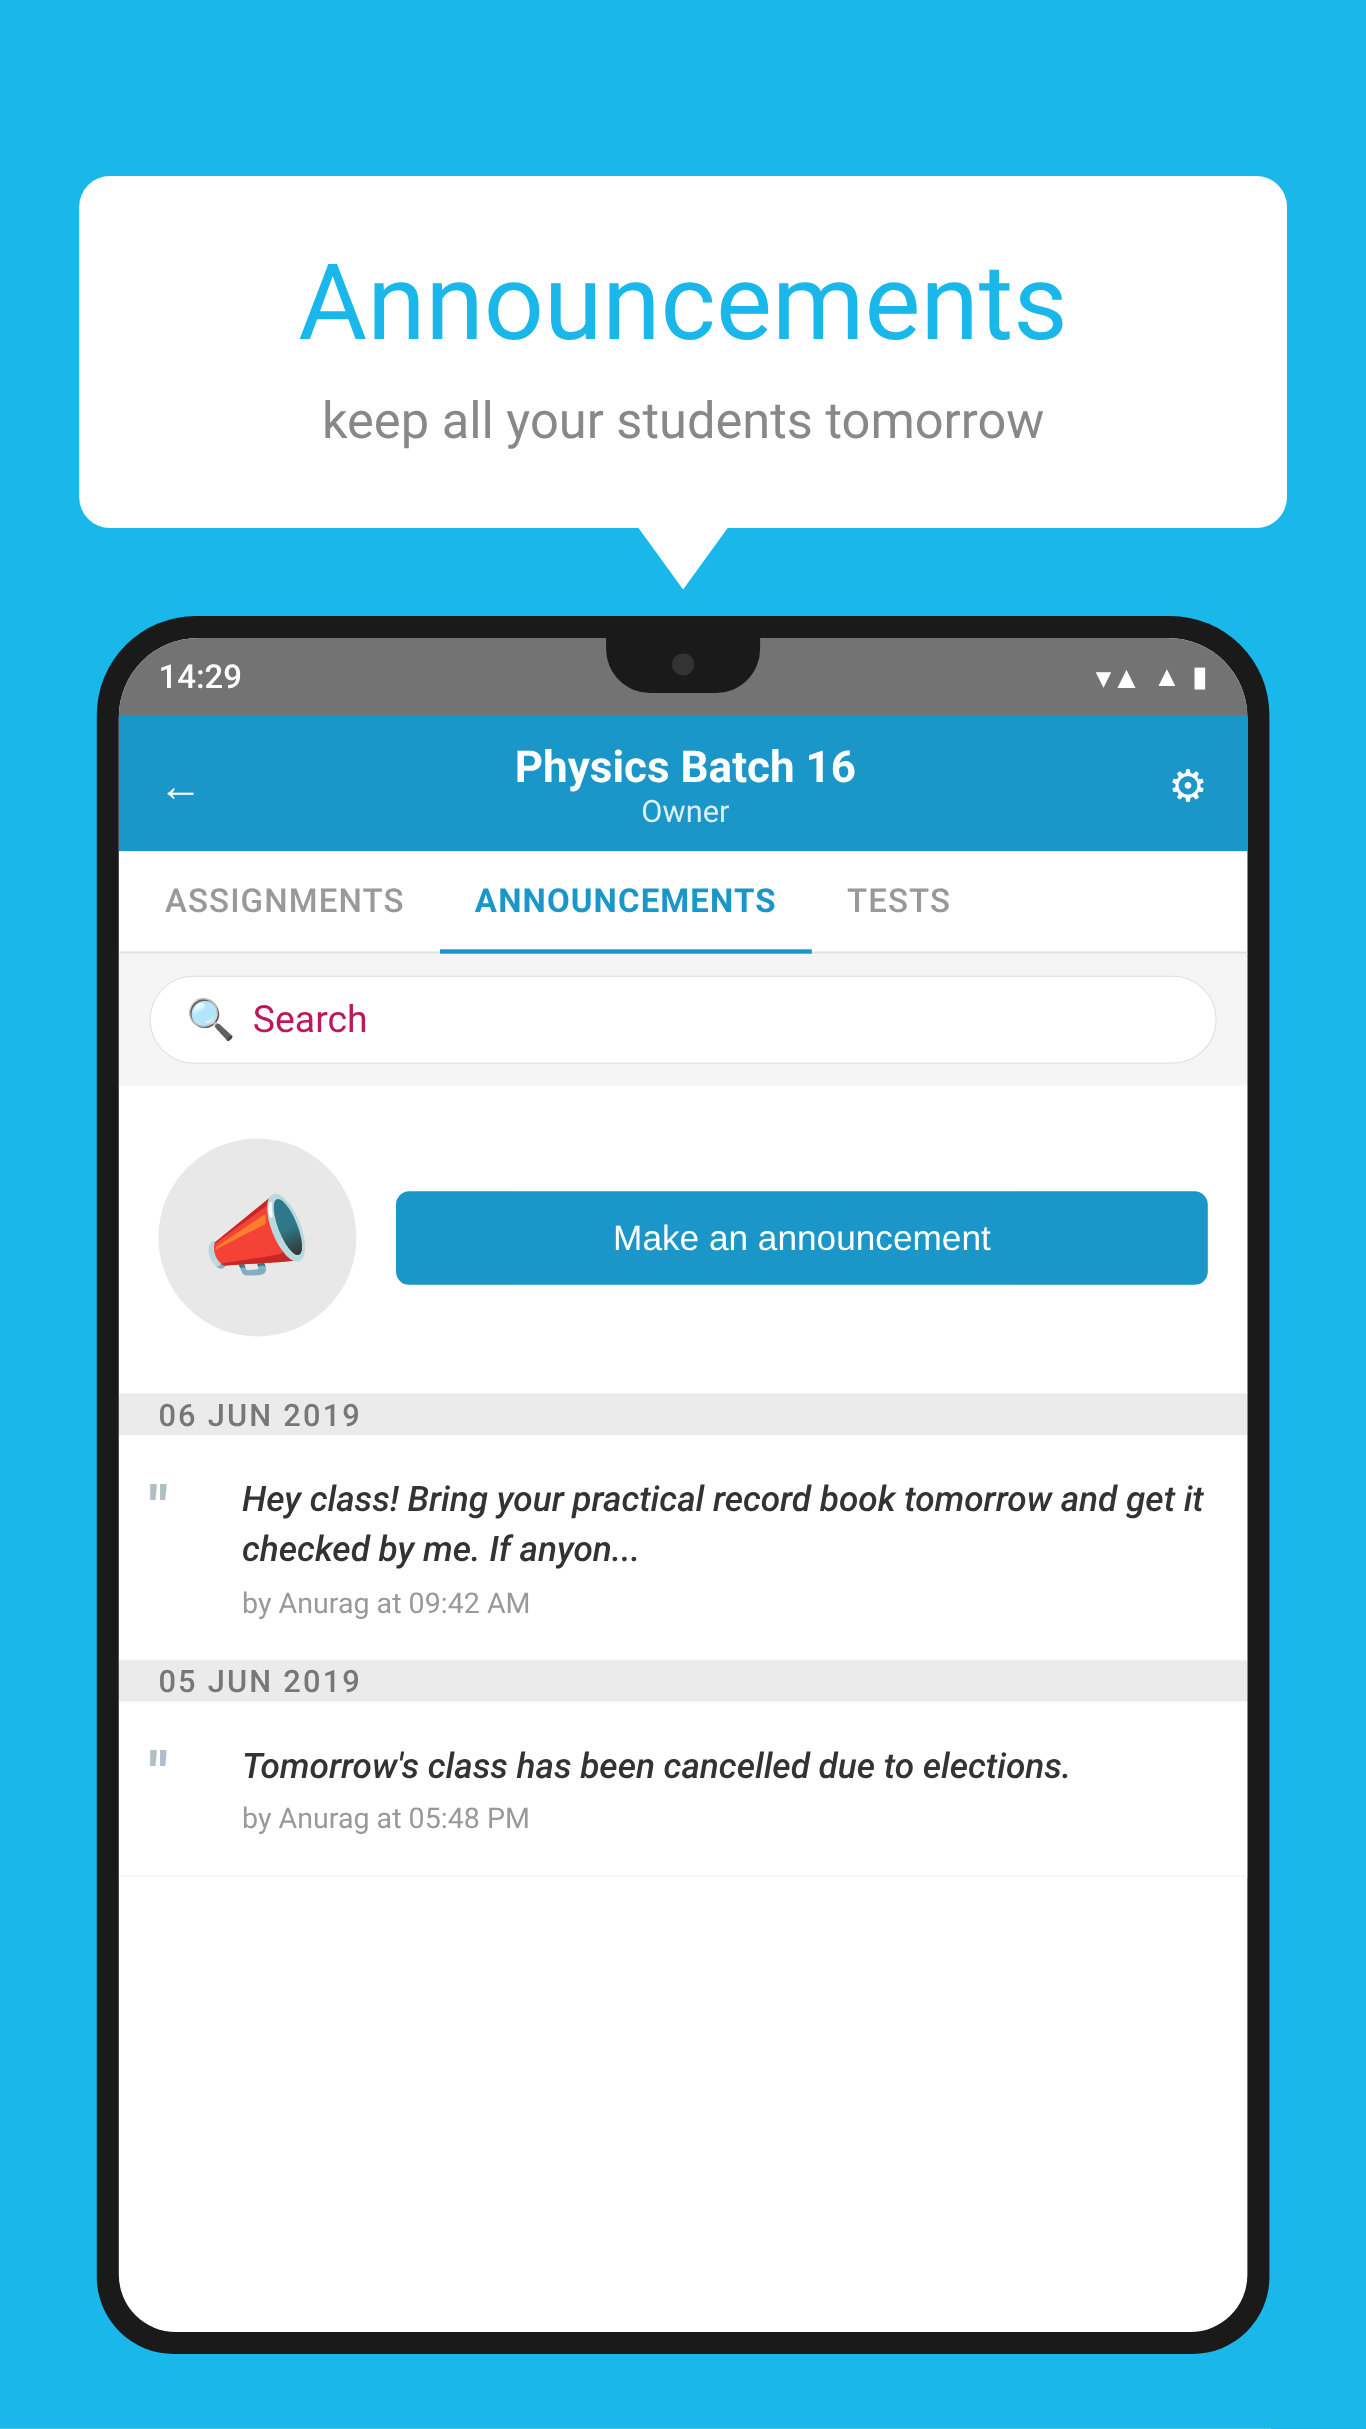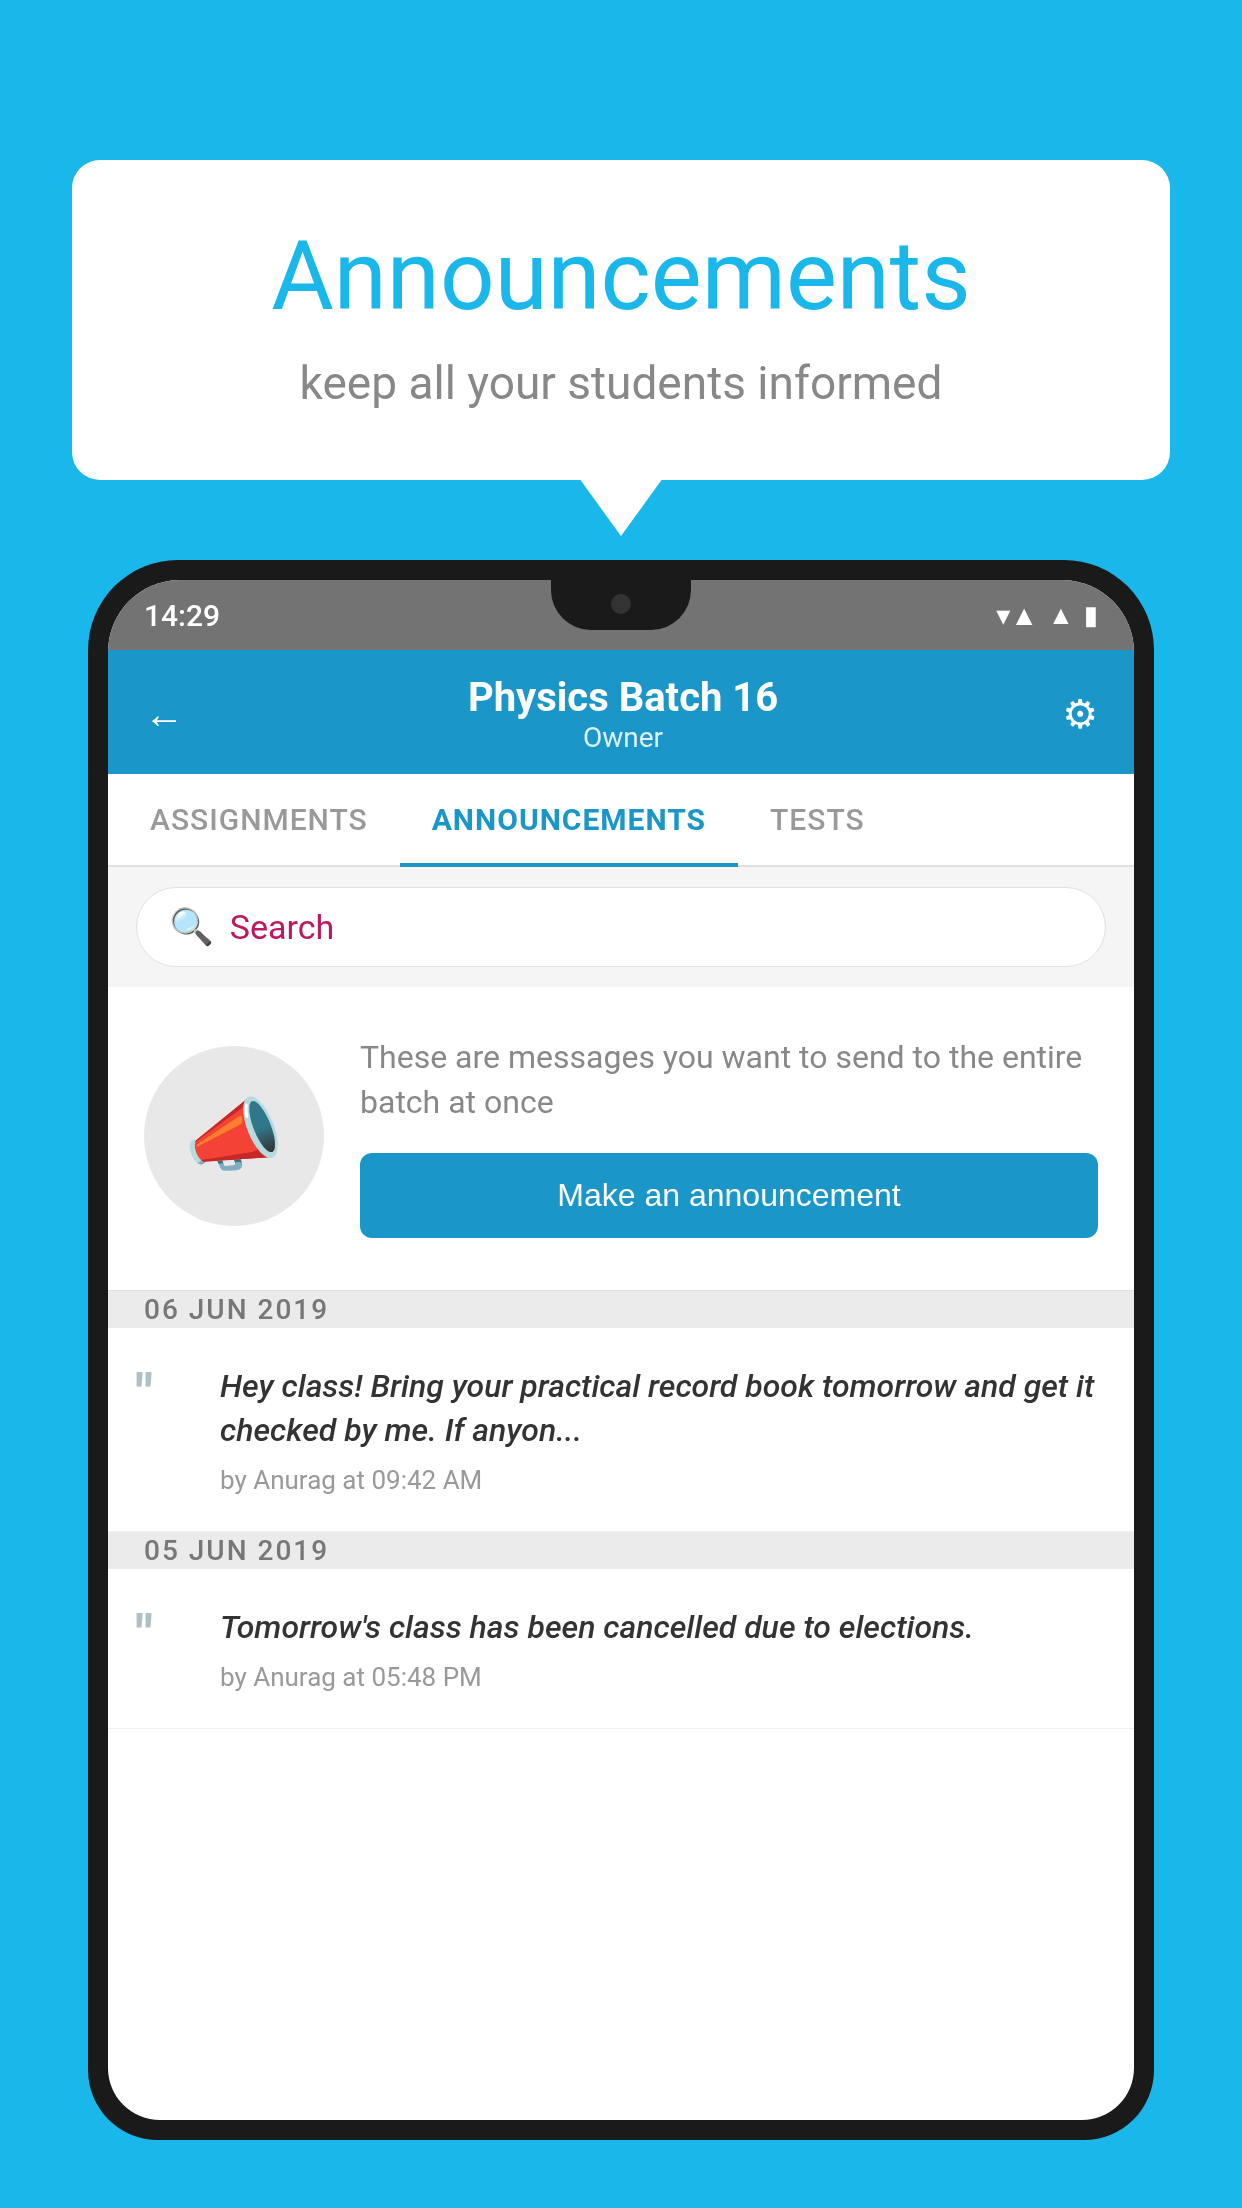--- a/index.html
+++ b/index.html
@@ -293,21 +293,21 @@
       color: #999;
       font-size: 26px;
     }
   </style>
 </head>
 <body>
 
 <div class="speech-bubble-container">
   <div class="speech-bubble">
     <div class="bubble-title">Announcements</div>
-    <div class="bubble-subtitle">keep all your students informed</div>
+    <div class="bubble-subtitle">keep all your students tomorrow</div>
   </div>
 </div>
 
 <div class="phone-container">
   <div class="phone-outer">
     <div class="phone-inner">
 
       <div class="notch-bar">
         <span class="status-time">14:29</span>
         <div class="notch">
@@ -349,21 +349,20 @@
           <span class="search-icon-wrap">🔍</span>
           <span class="search-text">Search</span>
         </div>
       </div>
 
       <div class="announcement-prompt">
         <div class="prompt-icon-circle">
           <span class="megaphone-icon">📣</span>
         </div>
         <div class="prompt-right">
-          <div class="prompt-text">These are messages you want to send to the entire batch at once</div>
           <button class="make-announcement-btn">Make an announcement</button>
         </div>
       </div>
 
       <div class="date-separator">
         <span class="date-sep-text">06  JUN  2019</span>
       </div>
 
       <div class="announcement-item">
         <div class="quote-icon">"</div>

